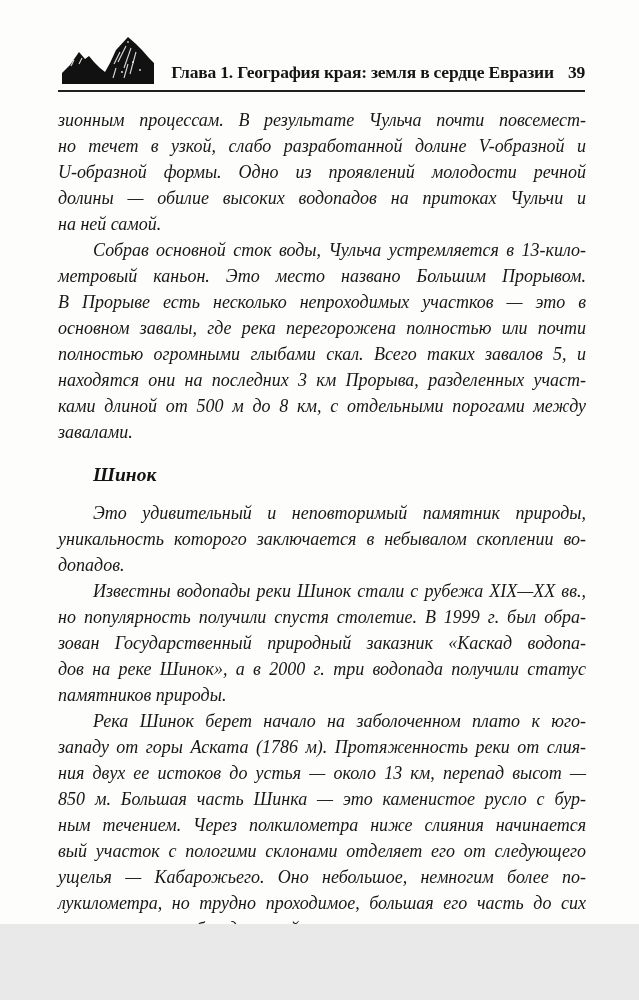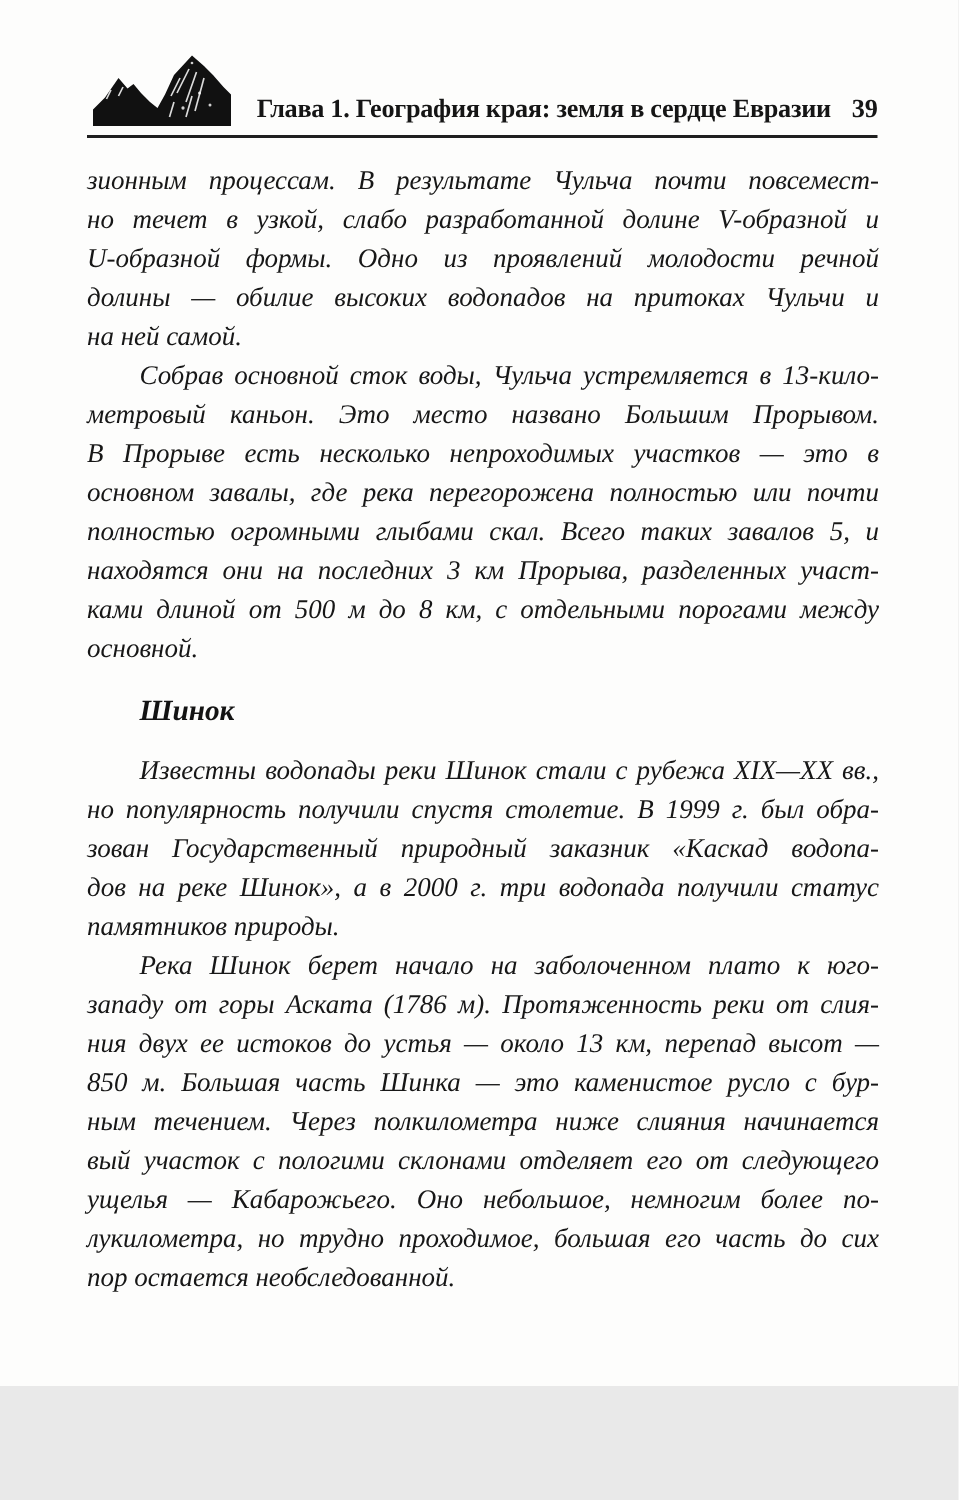--- a/index.html
+++ b/index.html
@@ -130,25 +130,30 @@
         <div class="line final">на ней самой.</div>
       </div>
       <div class="paragraph">
         <div class="line first-indent">Собрав основной сток воды, Чульча устремляется в 13-кило-</div>
         <div class="line">метровый каньон. Это место названо Большим Прорывом.</div>
         <div class="line">В Прорыве есть несколько непроходимых участков — это в</div>
         <div class="line">основном завалы, где река перегорожена полностью или почти</div>
         <div class="line">полностью огромными глыбами скал. Всего таких завалов 5, и</div>
         <div class="line">находятся они на последних 3 км Прорыва, разделенных участ-</div>
         <div class="line">ками длиной от 500 м до 8 км, с отдельными порогами между</div>
-        <div class="line final">основной.</div>
+        <div class="line final">завалами.</div>
       </div>
       <h2 class="heading">
         <div class="line final">Шинок</div>
       </h2>
+      <div class="paragraph">
+        <div class="line first-indent">Это удивительный и неповторимый памятник природы,</div>
+        <div class="line">уникальность которого заключается в небывалом скоплении во-</div>
+        <div class="line final">допадов.</div>
+      </div>
       <div class="paragraph">
         <div class="line first-indent">Известны водопады реки Шинок стали с рубежа XIX—XX вв.,</div>
         <div class="line">но популярность получили спустя столетие. В 1999 г. был обра-</div>
         <div class="line">зован Государственный природный заказник «Каскад водопа-</div>
         <div class="line">дов на реке Шинок», а в 2000 г. три водопада получили статус</div>
         <div class="line final">памятников природы.</div>
       </div>
       <div class="paragraph">
         <div class="line first-indent">Река Шинок берет начало на заболоченном плато к юго-</div>
         <div class="line">западу от горы Аската (1786 м). Протяженность реки от слия-</div>

